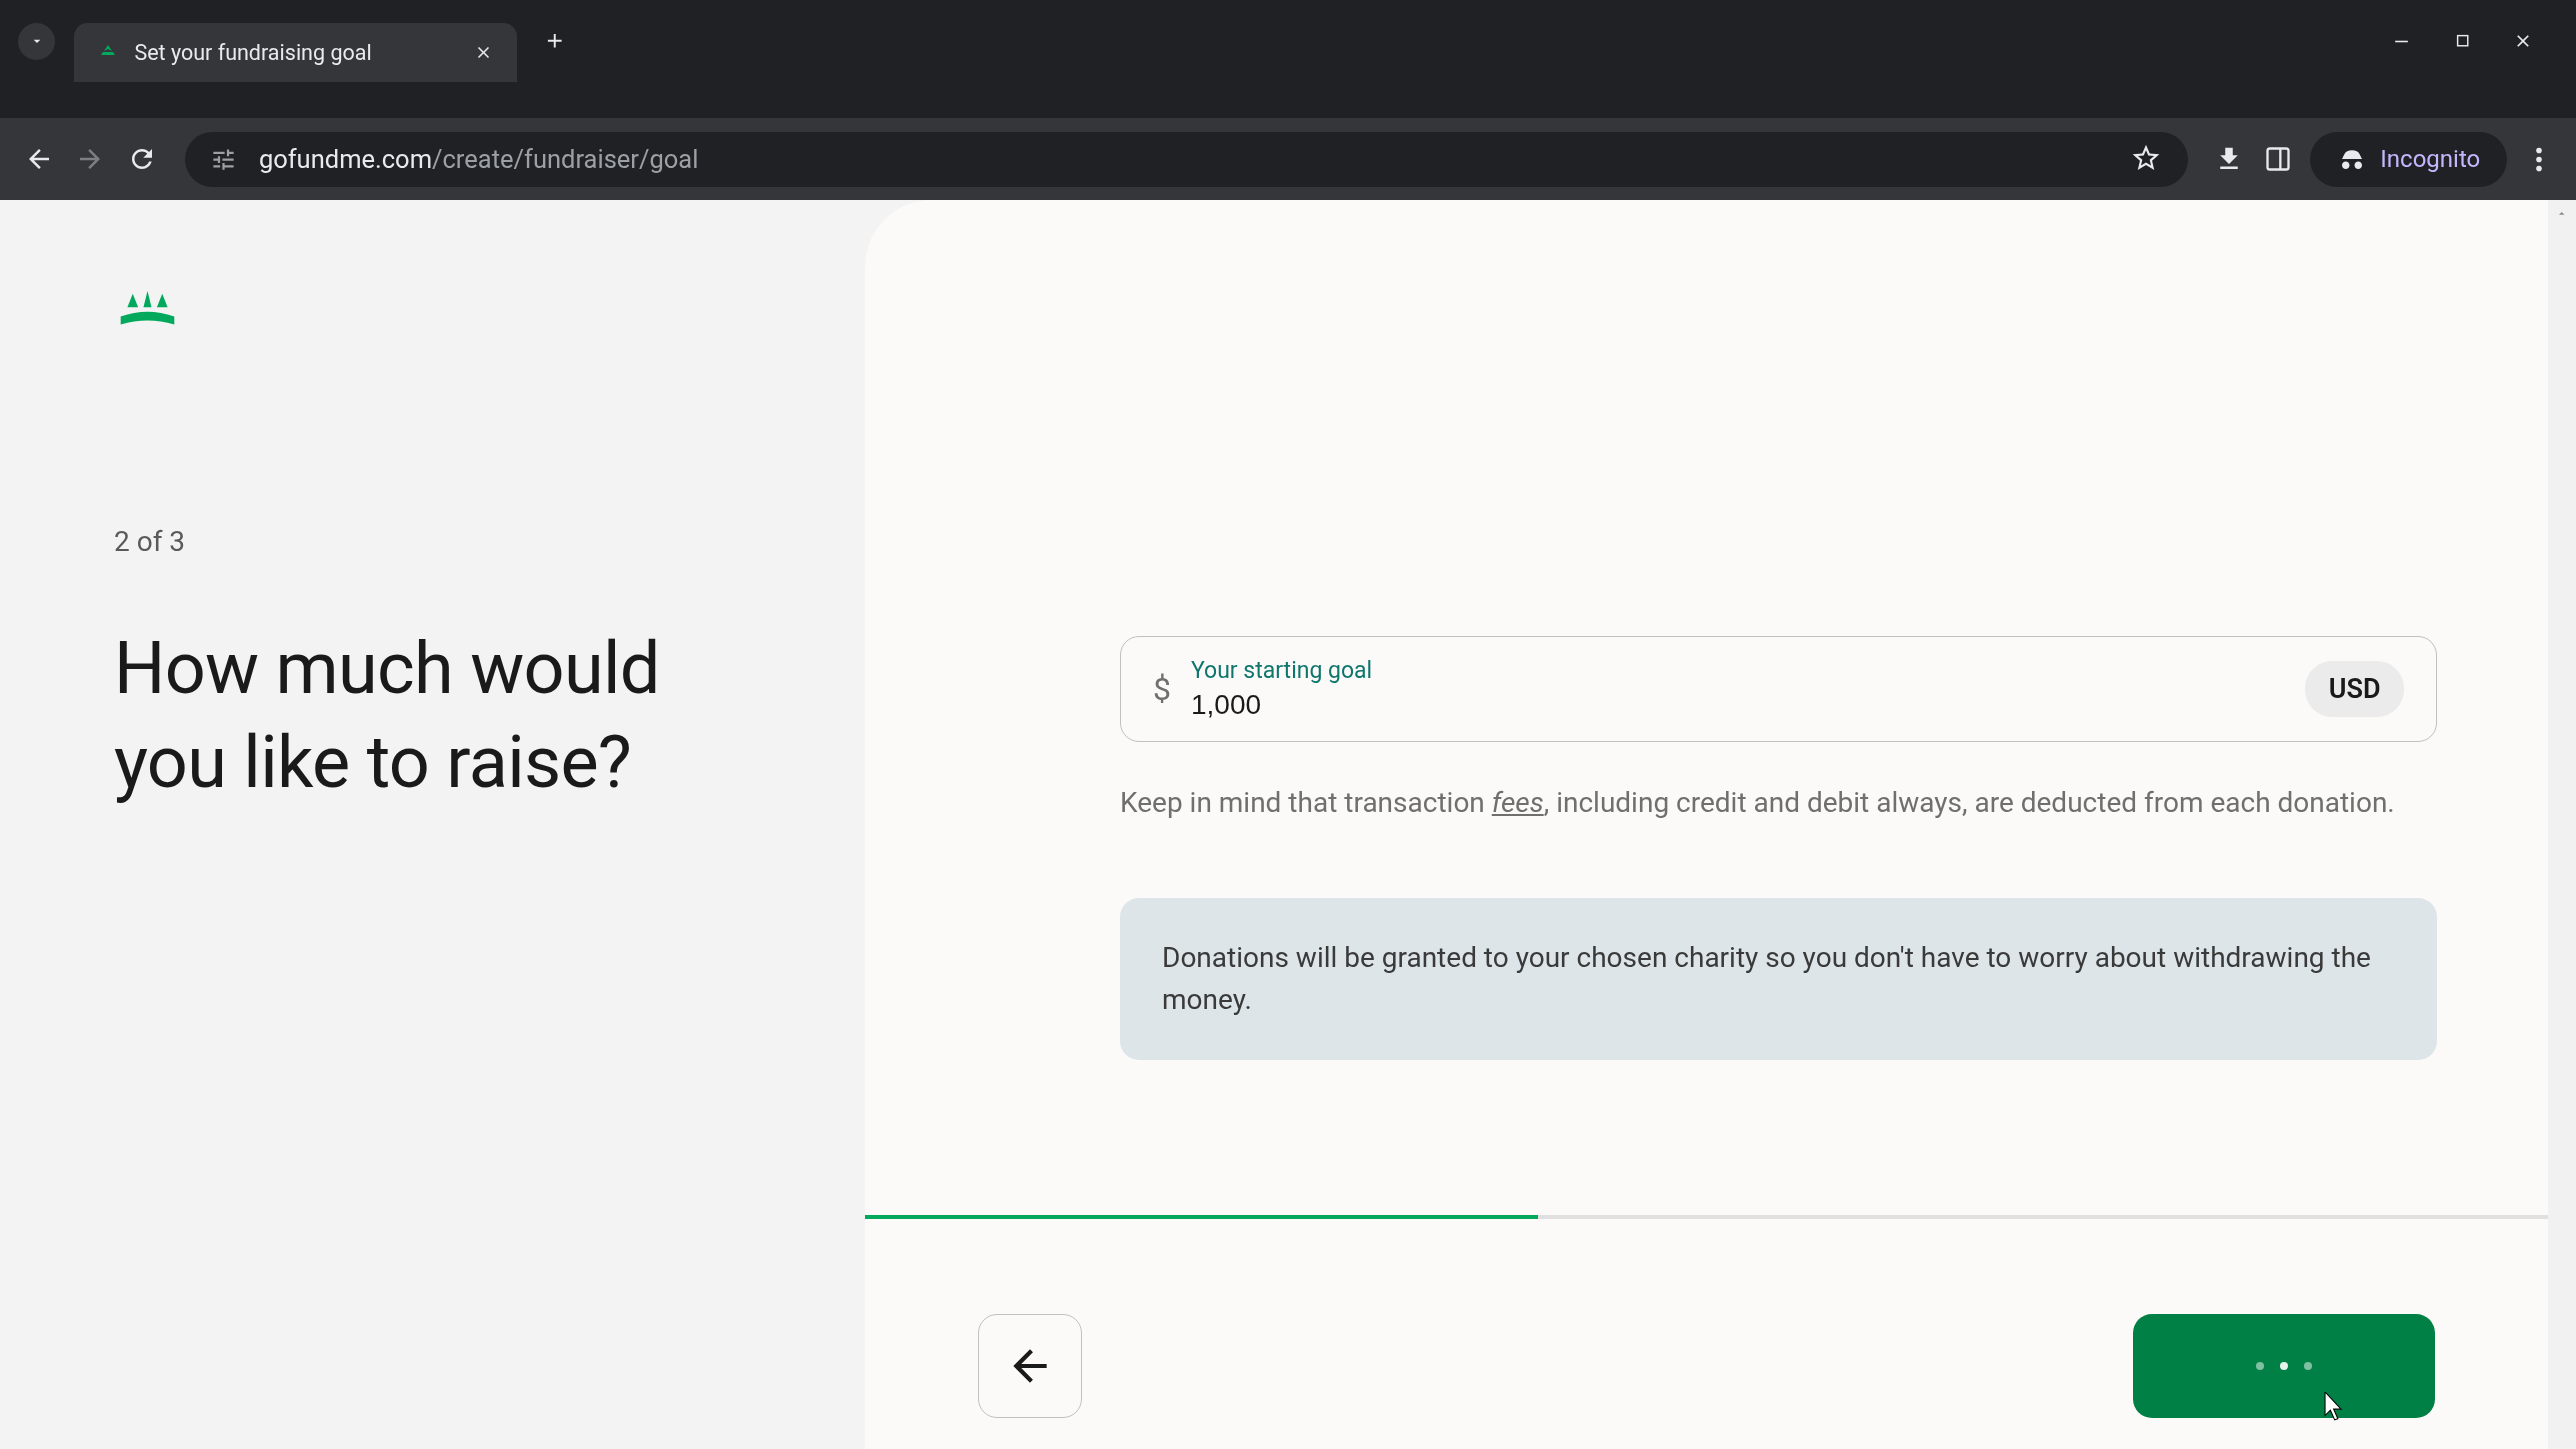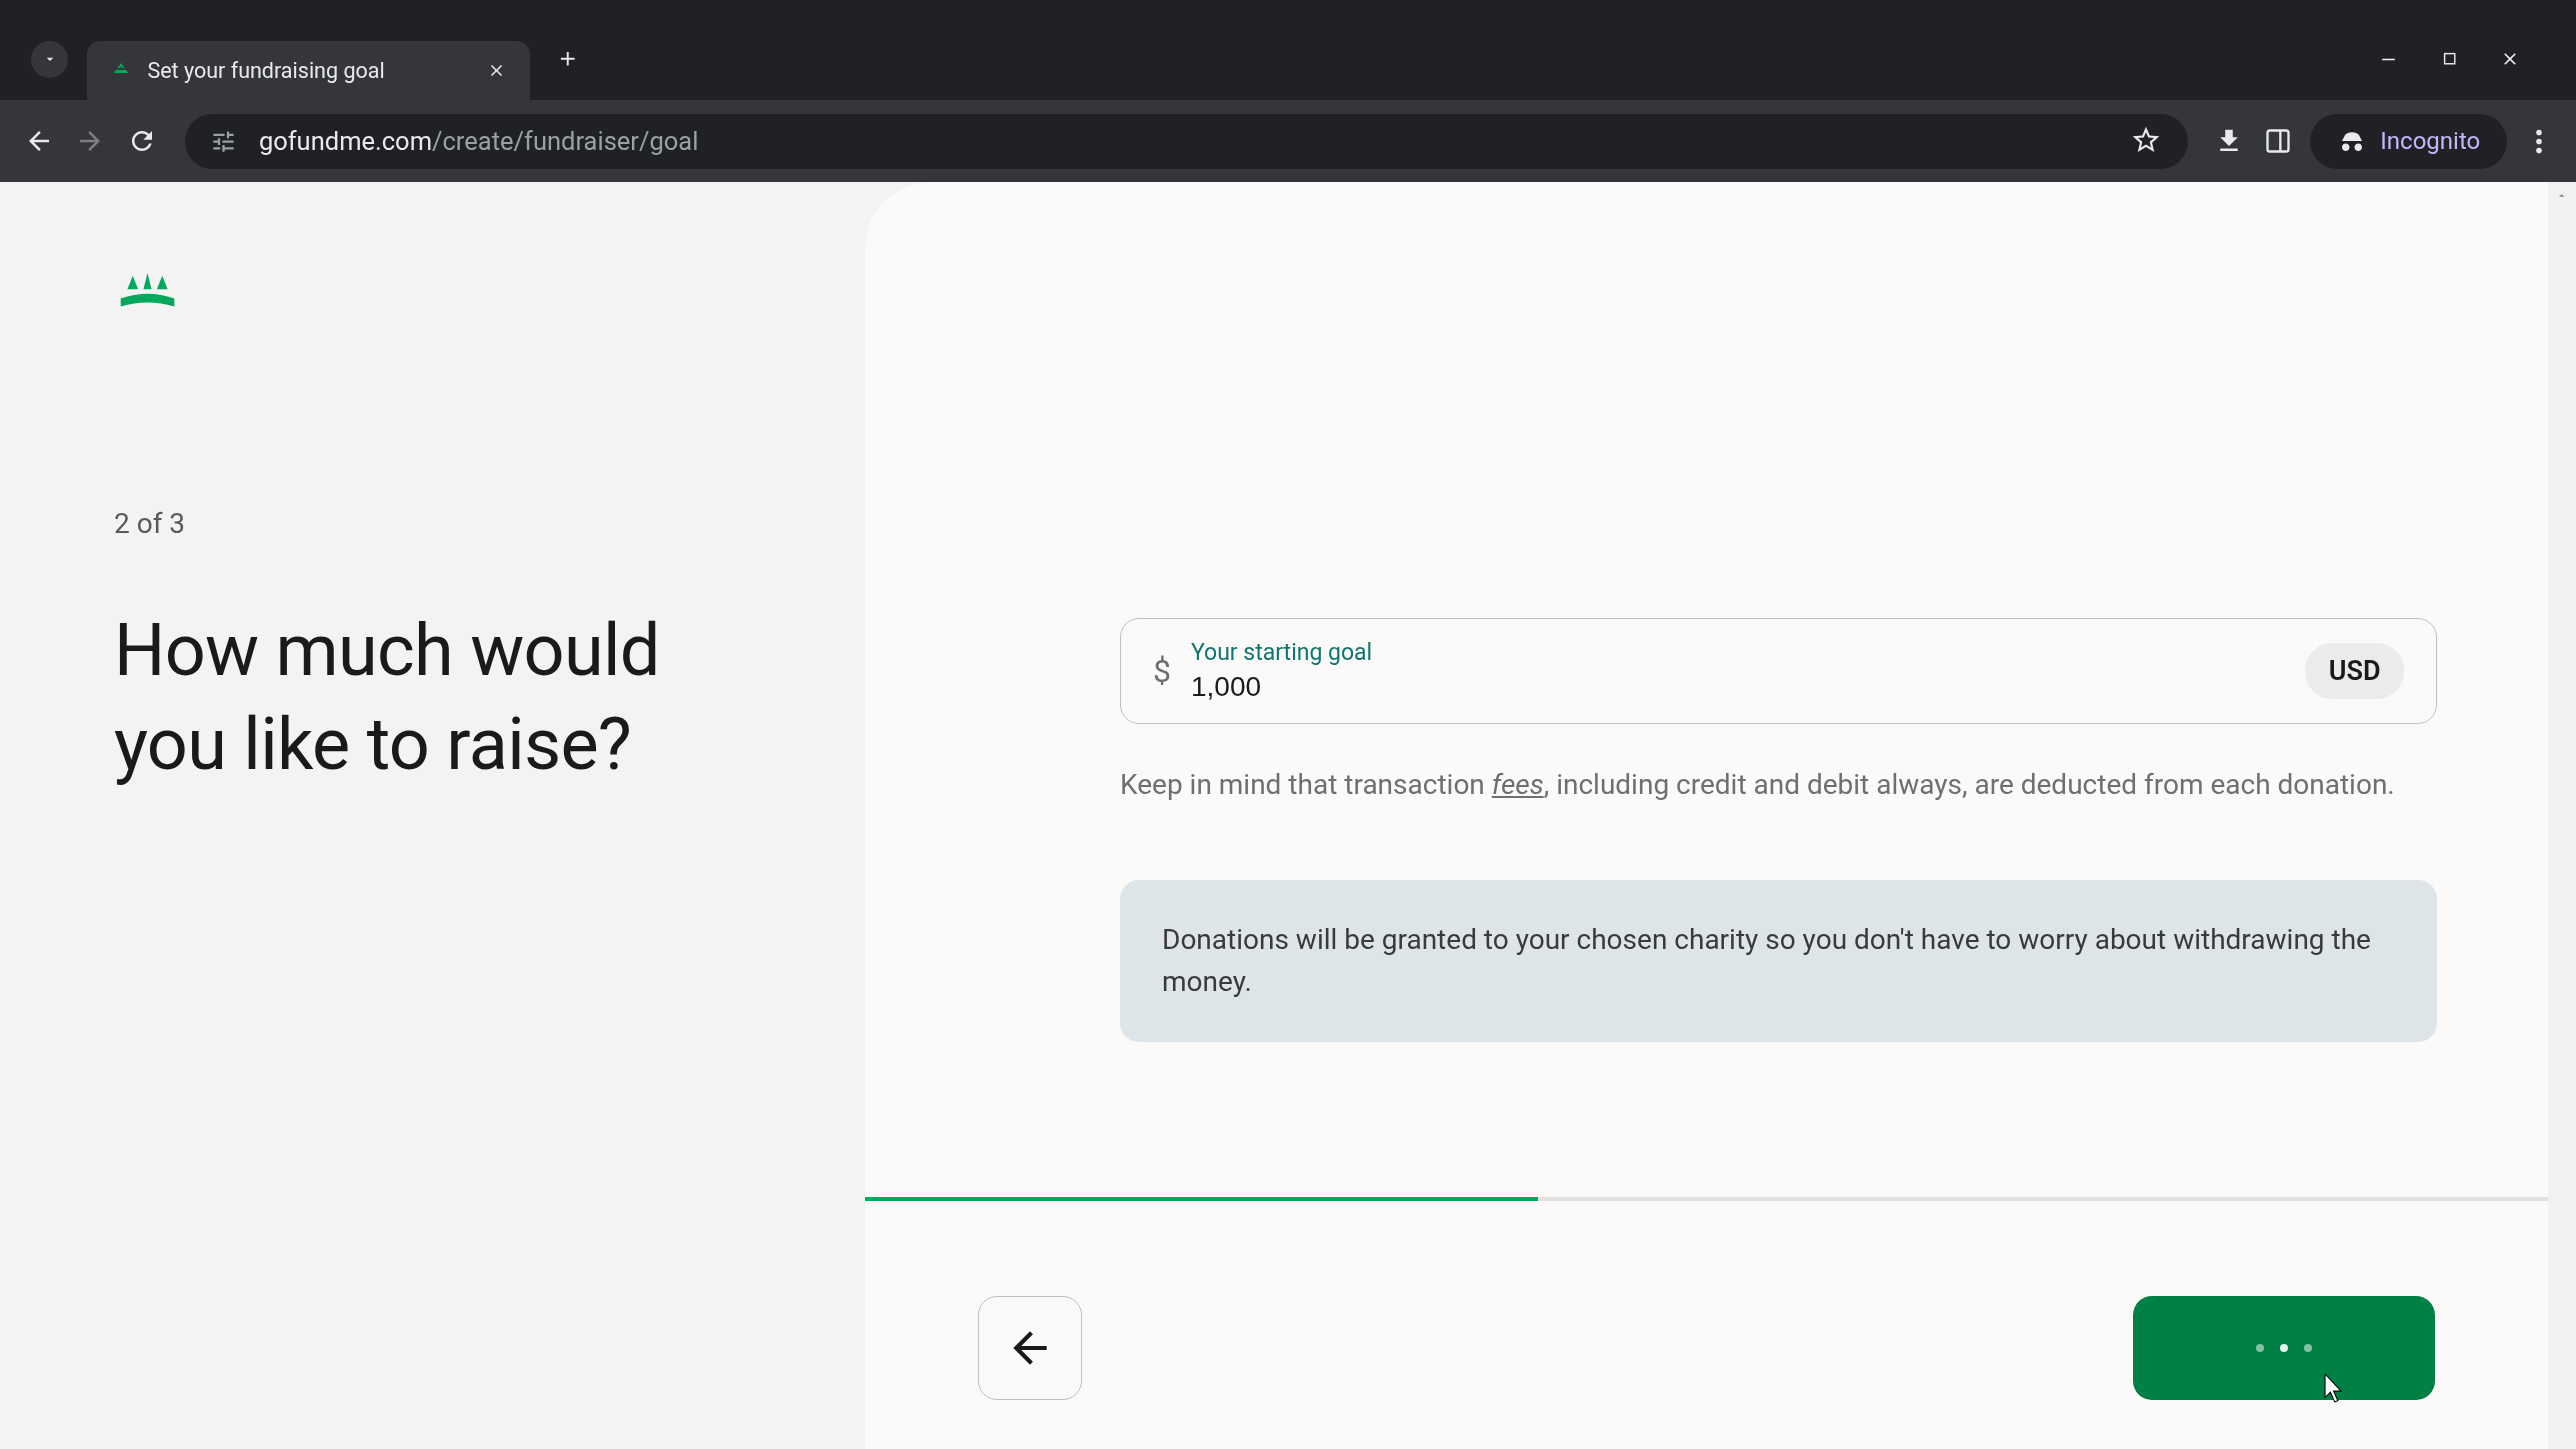--- a/index.html
+++ b/index.html
@@ -15,22 +15,21 @@
       overflow: hidden;
       background: #202124;
     }
     
     
     .browser-titlebar {
       height: 82px;
       background: #202124;
       display: flex;
       align-items: center;
-      padding: 0 31px;
-      margin-top: 18px;
+      padding: 0 18px;
     }
     
     .tab-search {
       width: 37px;
       height: 37px;
       border-radius: 50%;
       background: #35363a;
       display: flex;
       align-items: center;
       justify-content: center;
@@ -103,20 +102,21 @@
       cursor: pointer;
     }
     
     .browser-toolbar {
       height: 82px;
       background: #35363a;
       display: flex;
       align-items: center;
       padding: 0 20px;
       gap: 14.8px;
+      margin-top: 36px;
     }
     
     .nav-button {
       width: 37px;
       height: 37px;
       display: flex;
       align-items: center;
       justify-content: center;
       cursor: pointer;
       border-radius: 50%;

